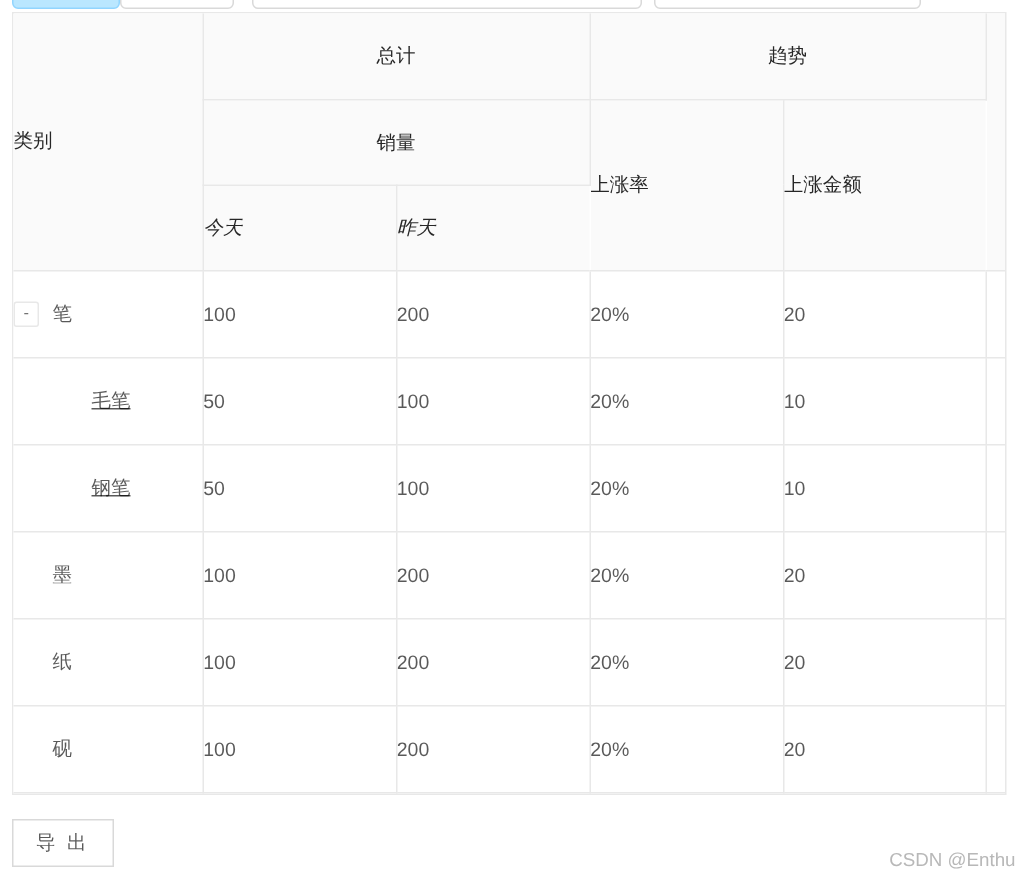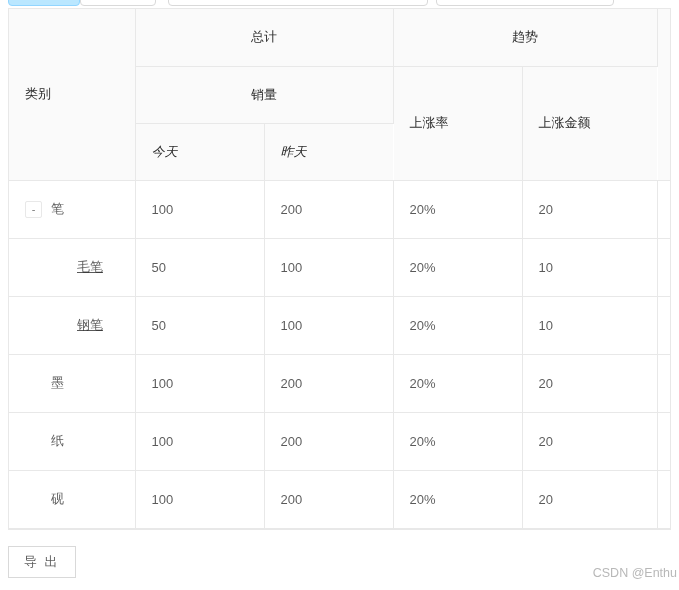--- a/index.html
+++ b/index.html
@@ -52,21 +52,21 @@
   table.grid {
     border-collapse: collapse;
     table-layout: fixed;
     width: 100%;
     background: #ffffff;
   }
   table.grid th,
   table.grid td {
     border-right: 1px solid #e8e8e8;
     border-bottom: 1px solid #e8e8e8;
-    padding: 0 16px;
+    padding: 0 0;
     text-align: left;
     vertical-align: middle;
     font-weight: normal;
     overflow: hidden;
     white-space: nowrap;
   }
   table.grid th:last-child,
   table.grid td:last-child {
     border-right: none;
   }

